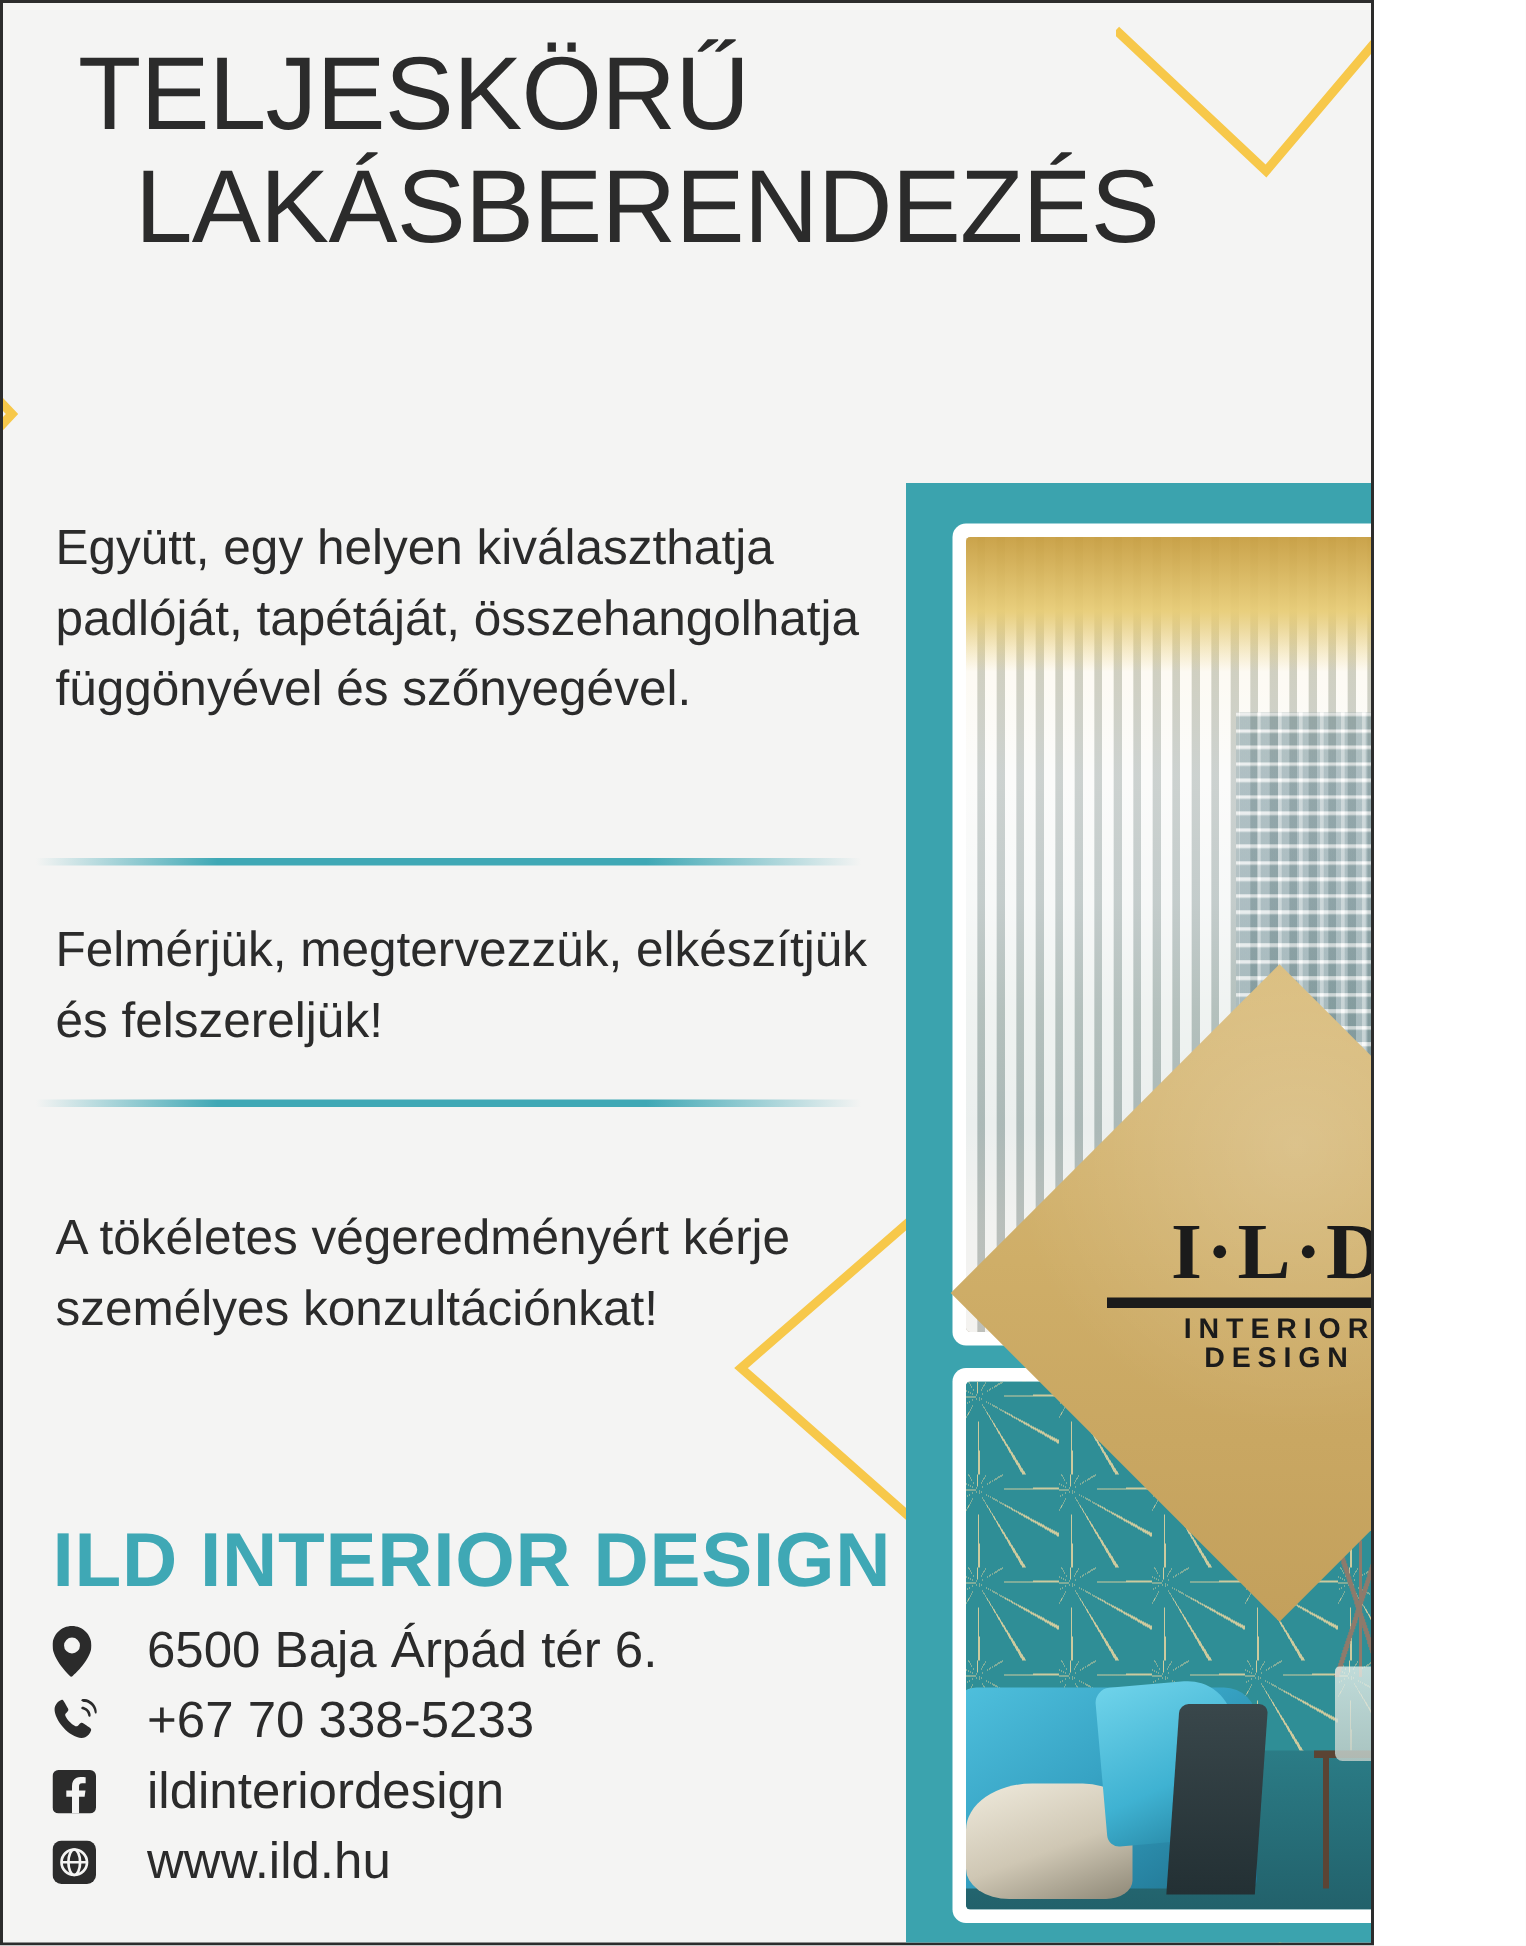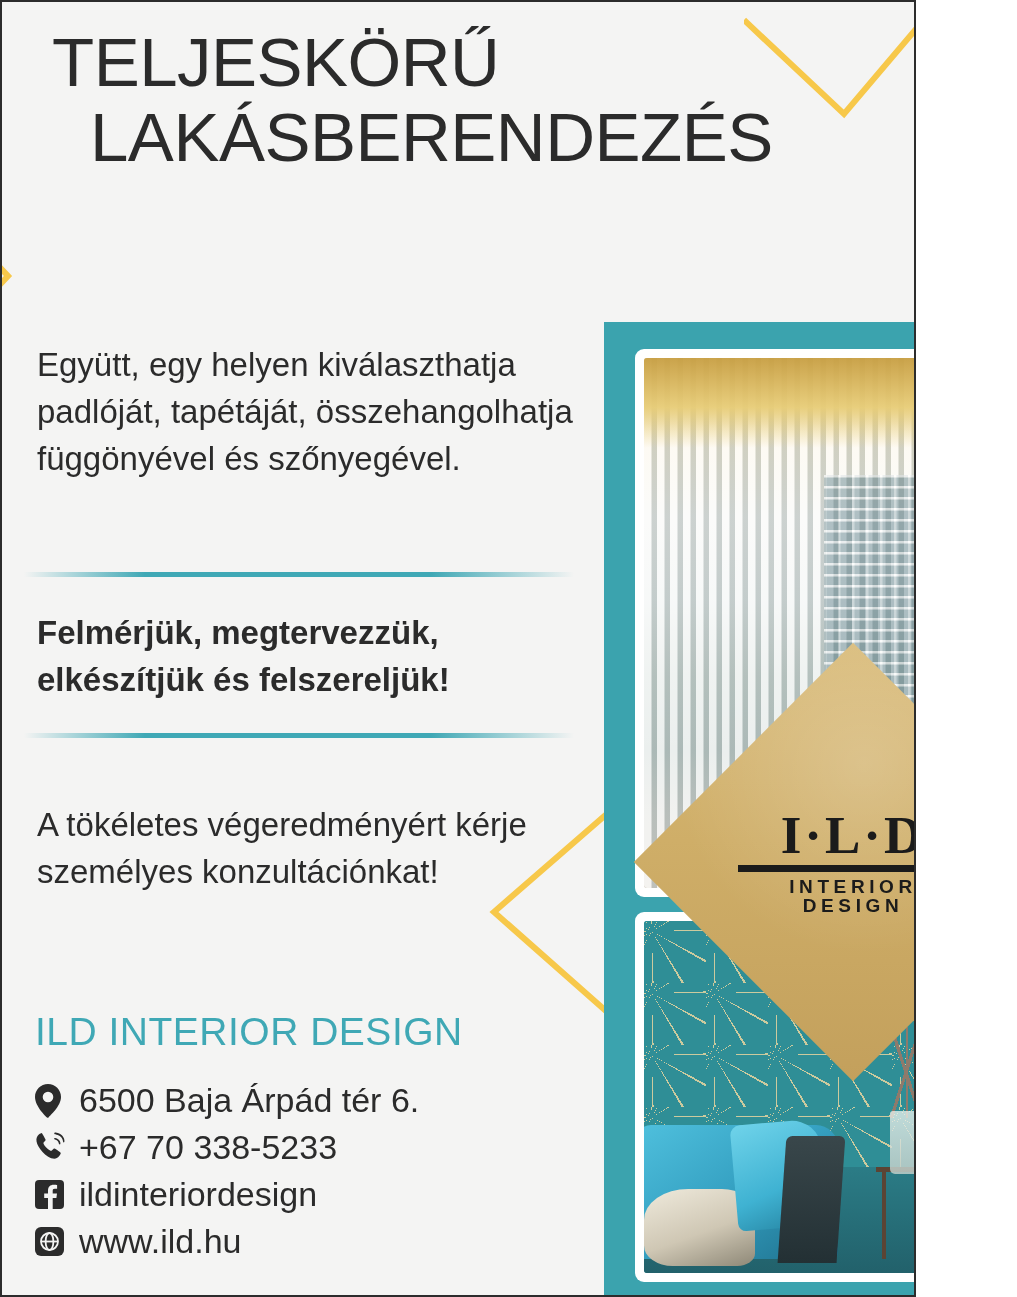--- a/index.html
+++ b/index.html
@@ -61,42 +61,42 @@
   .para {
     position: absolute;
     left: 35px;
     width: 545px;
     color: #2b2b2b;
     font-size: 33px;
     line-height: 1.42;
     font-weight: 400;
   }
   .para-1 { top: 340px; }
-  .para-2 { top: 608px; font-weight: bold; }
+  .para-2 { top: 608px; }
   .para-3 { top: 765px; margin-top: 35px; }
 
   .rule {
     position: absolute;
     left: 22px;
     width: 550px;
     height: 5px;
     background: linear-gradient(to right,
        rgba(63,168,181,0) 0%,
        rgba(63,168,181,1) 22%,
        rgba(63,168,181,1) 74%,
        rgba(63,168,181,0) 100%);
   }
   .rule-1 { top: 570px; }
   .rule-2 { top: 731px; }
 
   .brand {
     position: absolute;
     left: 33px; top: 1008px;
-    font-size: 39px;
-    font-weight: normal;
+    font-size: 51px;
+    font-weight: bold;
     letter-spacing: 0.5px;
     color: #3fa8b5;
     white-space: nowrap;
   }
 
   .contact-list {
     position: absolute;
     left: 33px; top: 1075px;
     width: 545px;
   }
@@ -110,20 +110,21 @@
     min-width: 44px;
     display: flex;
     align-items: center;
     justify-content: flex-start;
     color: #2b2b2b;
   }
   .contact-txt {
     font-size: 34px;
     color: #2b2b2b;
     white-space: nowrap;
+    margin-left: 19px;
   }
 
   
   .panel {
     position: absolute;
     left: 602px; top: 320px;
     width: 415px;
     height: 977px;
     background: #3ba3ae;
   }

